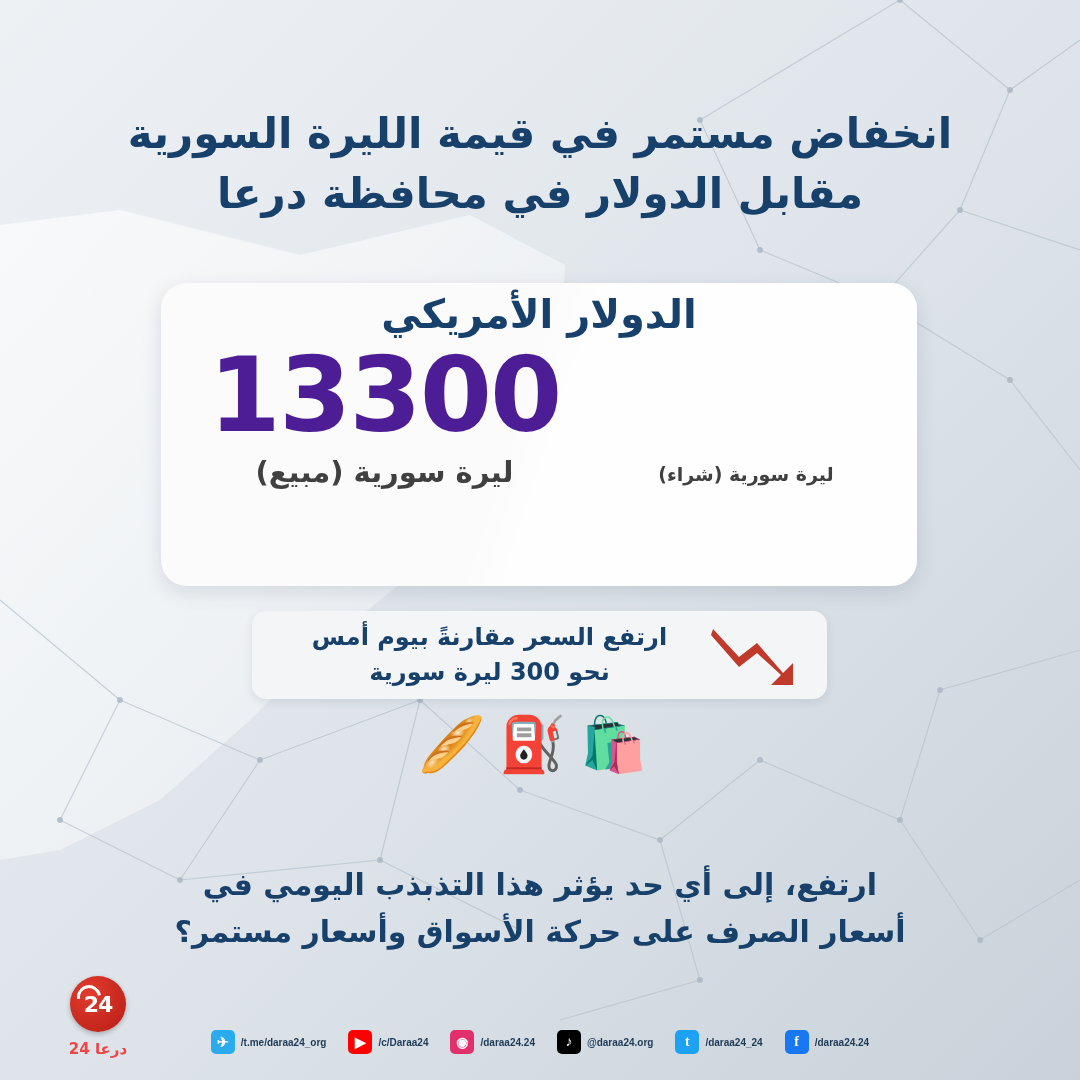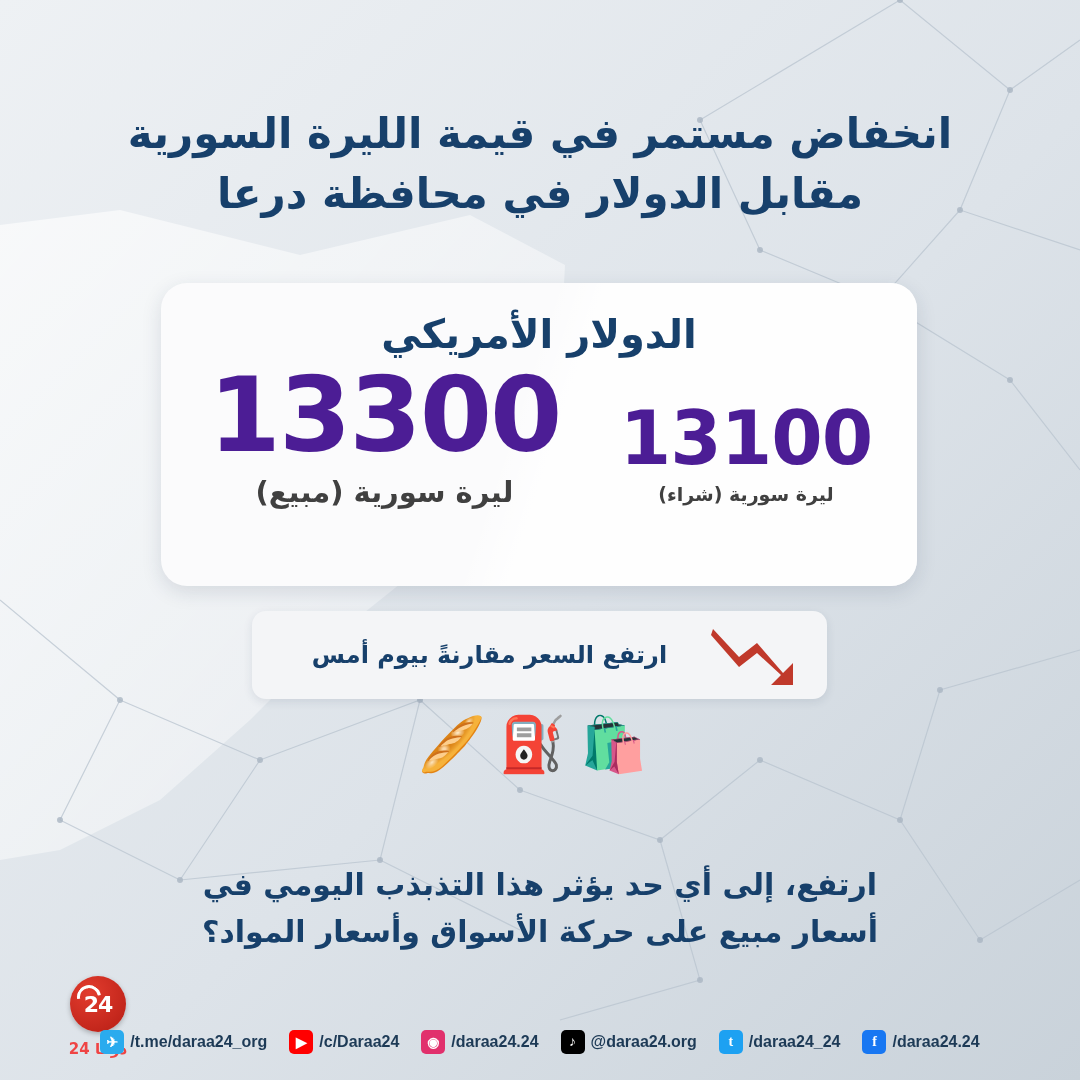--- a/index.html
+++ b/index.html
@@ -40,21 +40,21 @@
     box-shadow: 0 6px 20px rgba(30,50,80,.13);
     overflow: hidden;
   }
   .card-sheen {
     position: absolute; inset: 0;
     background: linear-gradient(108deg, rgba(255,255,255,0) 0 46%, rgba(255,255,255,.75) 52% 100%);
     pointer-events: none;
   }
   .currency-name {
     position: relative;
-    margin-top: 28px;
+    margin-top: 8px;
     text-align: center;
     color: #17406b;
     font-size: 40px;
     font-weight: bold;
   }
   .values-row {
     position: relative;
     display: flex;
     justify-content: space-between;
     align-items: flex-end;
@@ -167,21 +167,21 @@
     direction: ltr;
   }
   .social-item { display: flex; align-items: center; gap: 6px; }
   .si-icon {
     width: 24px; height: 24px; border-radius: 5px;
     display: flex; align-items: center; justify-content: center;
     color: #fff; font-size: 14px; font-weight: bold;
     font-family: "Liberation Serif", serif;
   }
   .si-label {
-    color: #1d3a56; font-size: 16px; font-weight: bold;
+    color: #1d3a56; font-size: 10px; font-weight: bold;
     font-family: "Liberation Sans", sans-serif;
     text-align: center;
   }
 </style>
 </head>
 <body>
 
 <svg class="bg-svg" viewBox="0 0 1080 1080" preserveAspectRatio="none">
   <defs>
     <linearGradient id="bgGrad" x1="0" y1="0" x2="1" y2="1">
@@ -247,47 +247,47 @@
 </div>
 
 <div class="rate-card">
   <div class="card-sheen"></div>
 
   <div class="currency-name">الدولار الأمريكي</div>
 
   <div class="values-row">
 
     <div class="val-block buy">
-      <div class="val-num">13100</div>
       <div class="val-label">ليرة سورية (شراء)</div>
     </div>
 
     <div class="val-block sell">
       <div class="val-num">13300</div>
       <div class="val-label">ليرة سورية (مبيع)</div>
     </div>
   </div>
 </div>
 
 <div class="note-pill">
   <svg class="arrow-down" viewBox="0 0 92 64">
     <path d="M4 6 L30 34 L48 20 L74 50 L84 40 L84 62 L62 62 L72 52 L48 30 L30 44 L2 12 Z" fill="#c0392b"></path>
   </svg>
   <div class="note-text">
     <div>ارتفع السعر مقارنةً بيوم أمس</div>
+    <div>نحو 300 ليرة سورية</div>
   </div>
 </div>
 
 <div class="emoji-row">
   <span>🛍️</span><span>⛽</span><span>🥖</span>
 </div>
 
 <div class="question-wrap">
   <div class="question-line">ارتفع، إلى أي حد يؤثر هذا التذبذب اليومي في</div>
-  <div class="question-line">أسعار مبيع على حركة الأسواق وأسعار المواد؟</div>
+  <div class="question-line">أسعار الصرف على حركة الأسواق وأسعار مستمر؟</div>
 </div>
 
 <div class="logo">
   <div class="logo-circle">
     <div class="swoosh"></div>
     <div class="num">24</div>
   </div>
   <div class="logo-sub">درعا 24</div>
 </div>
 

